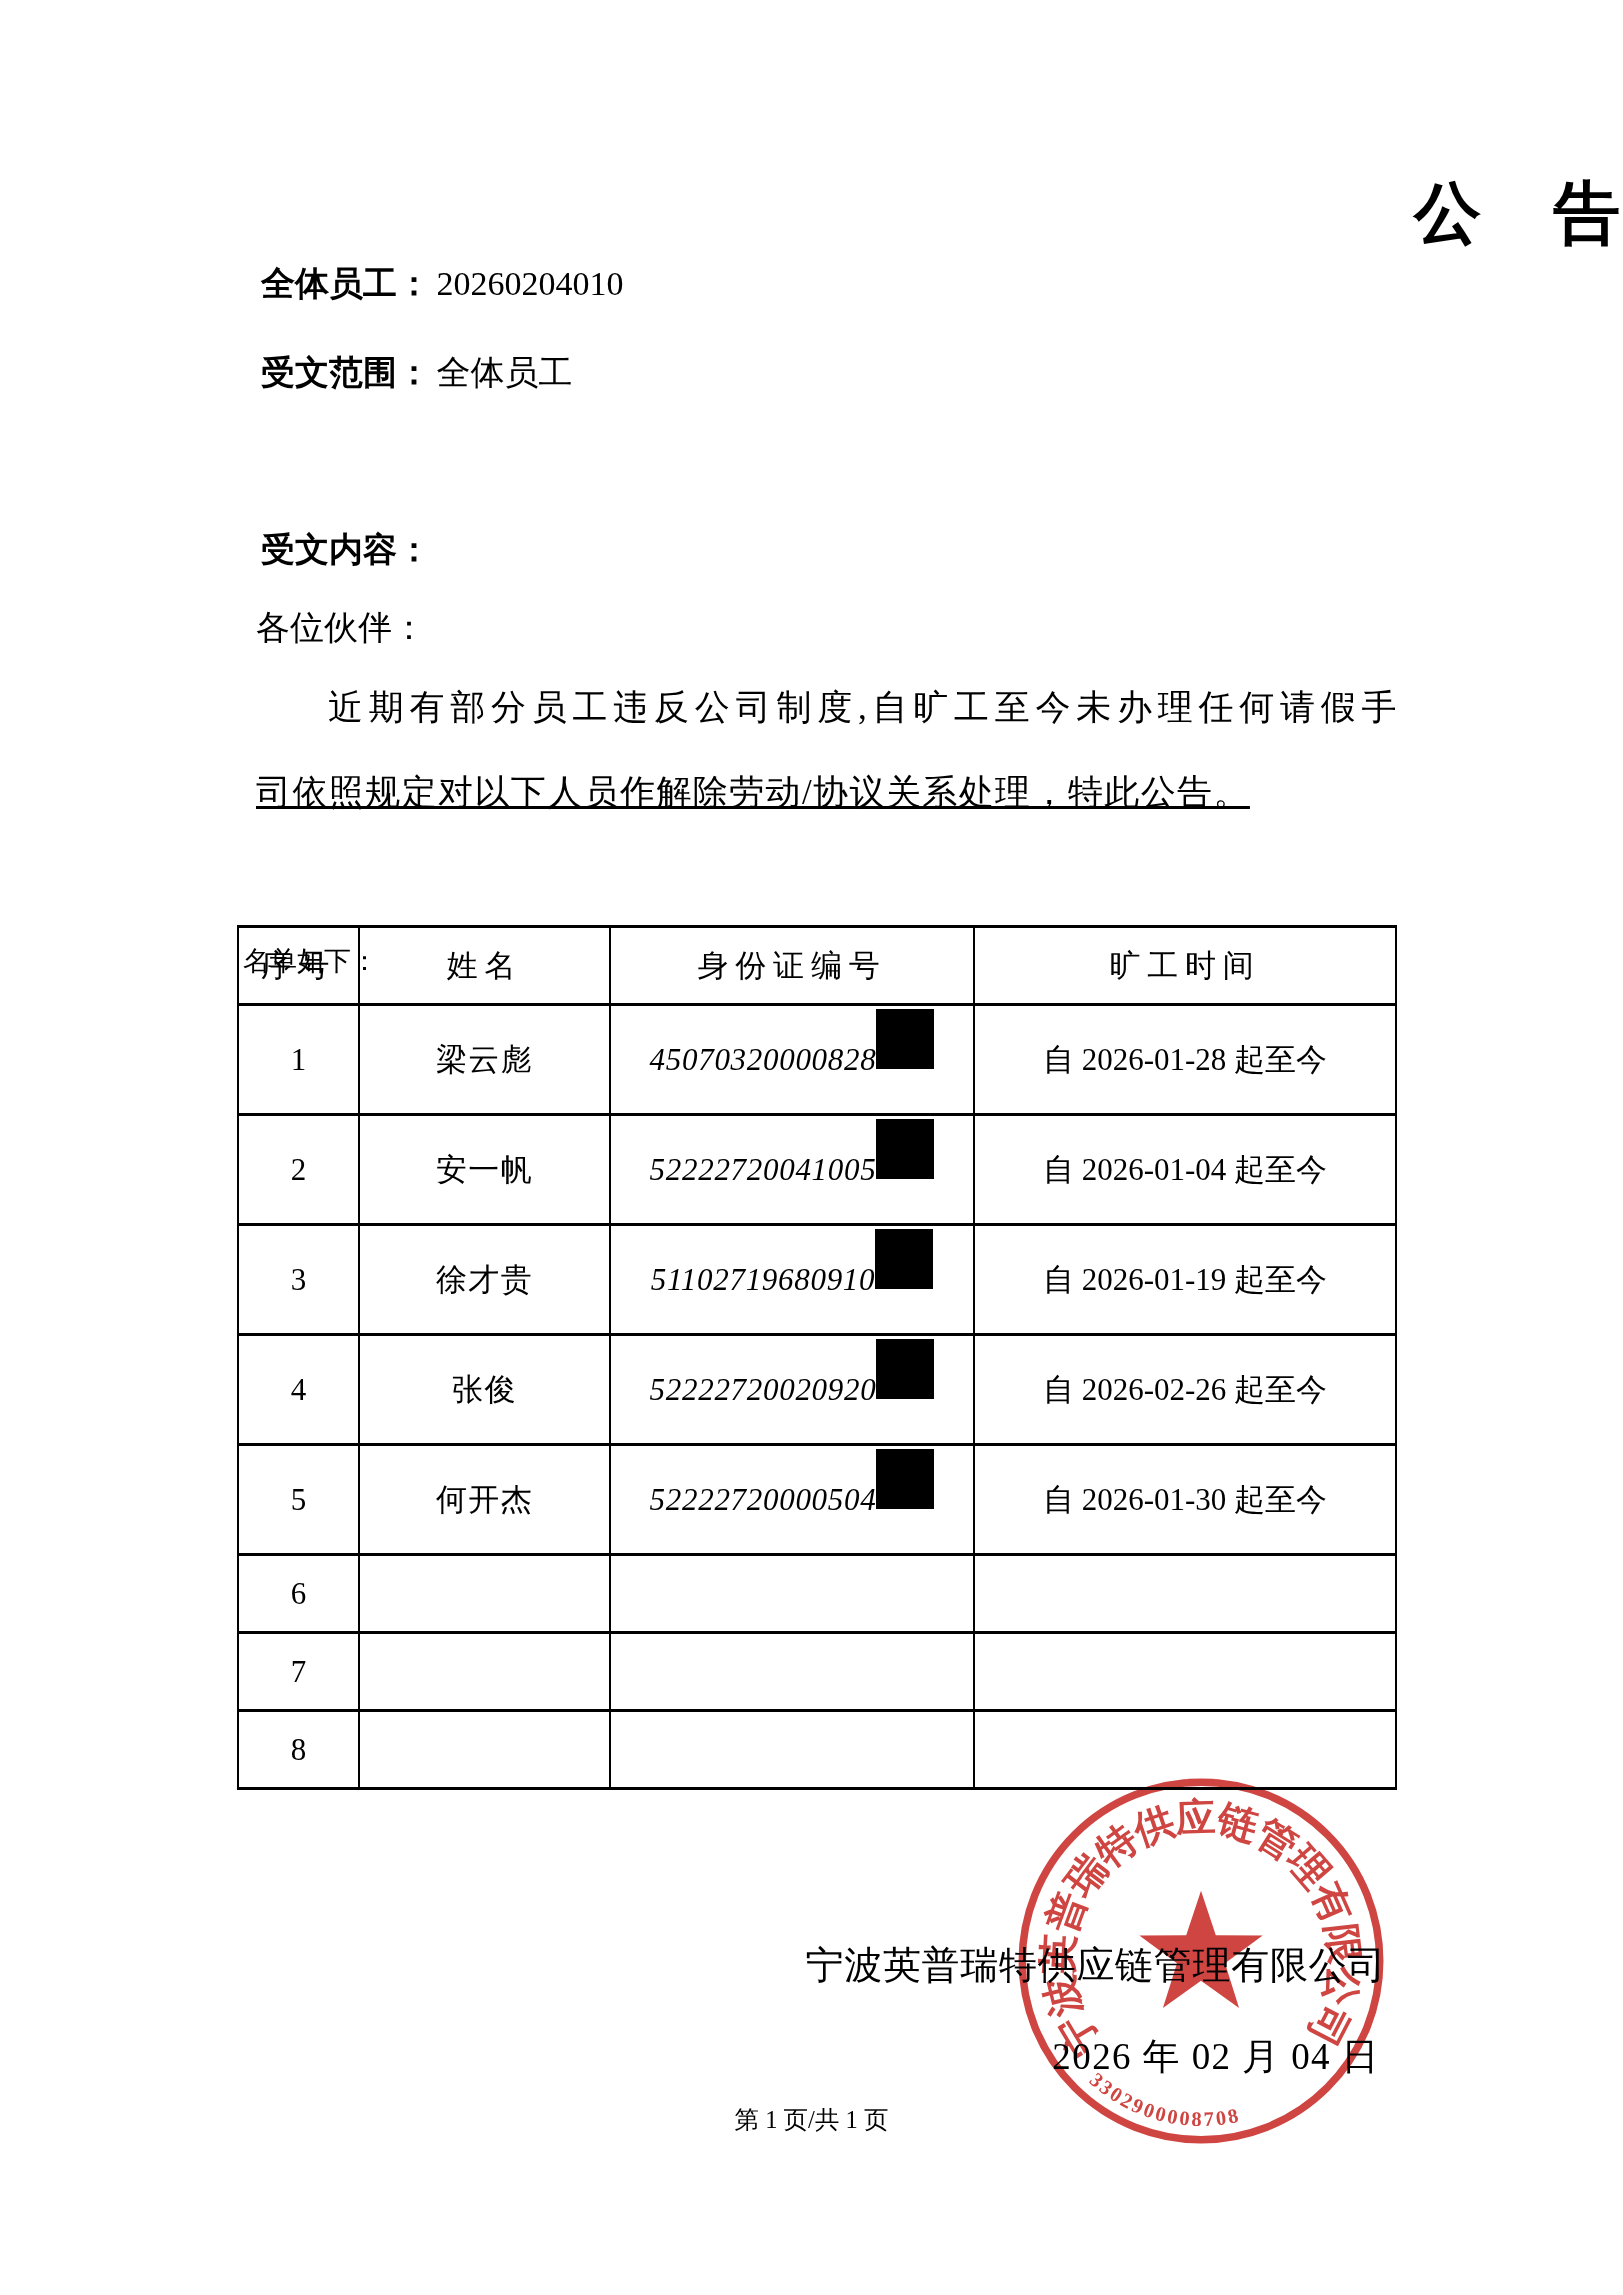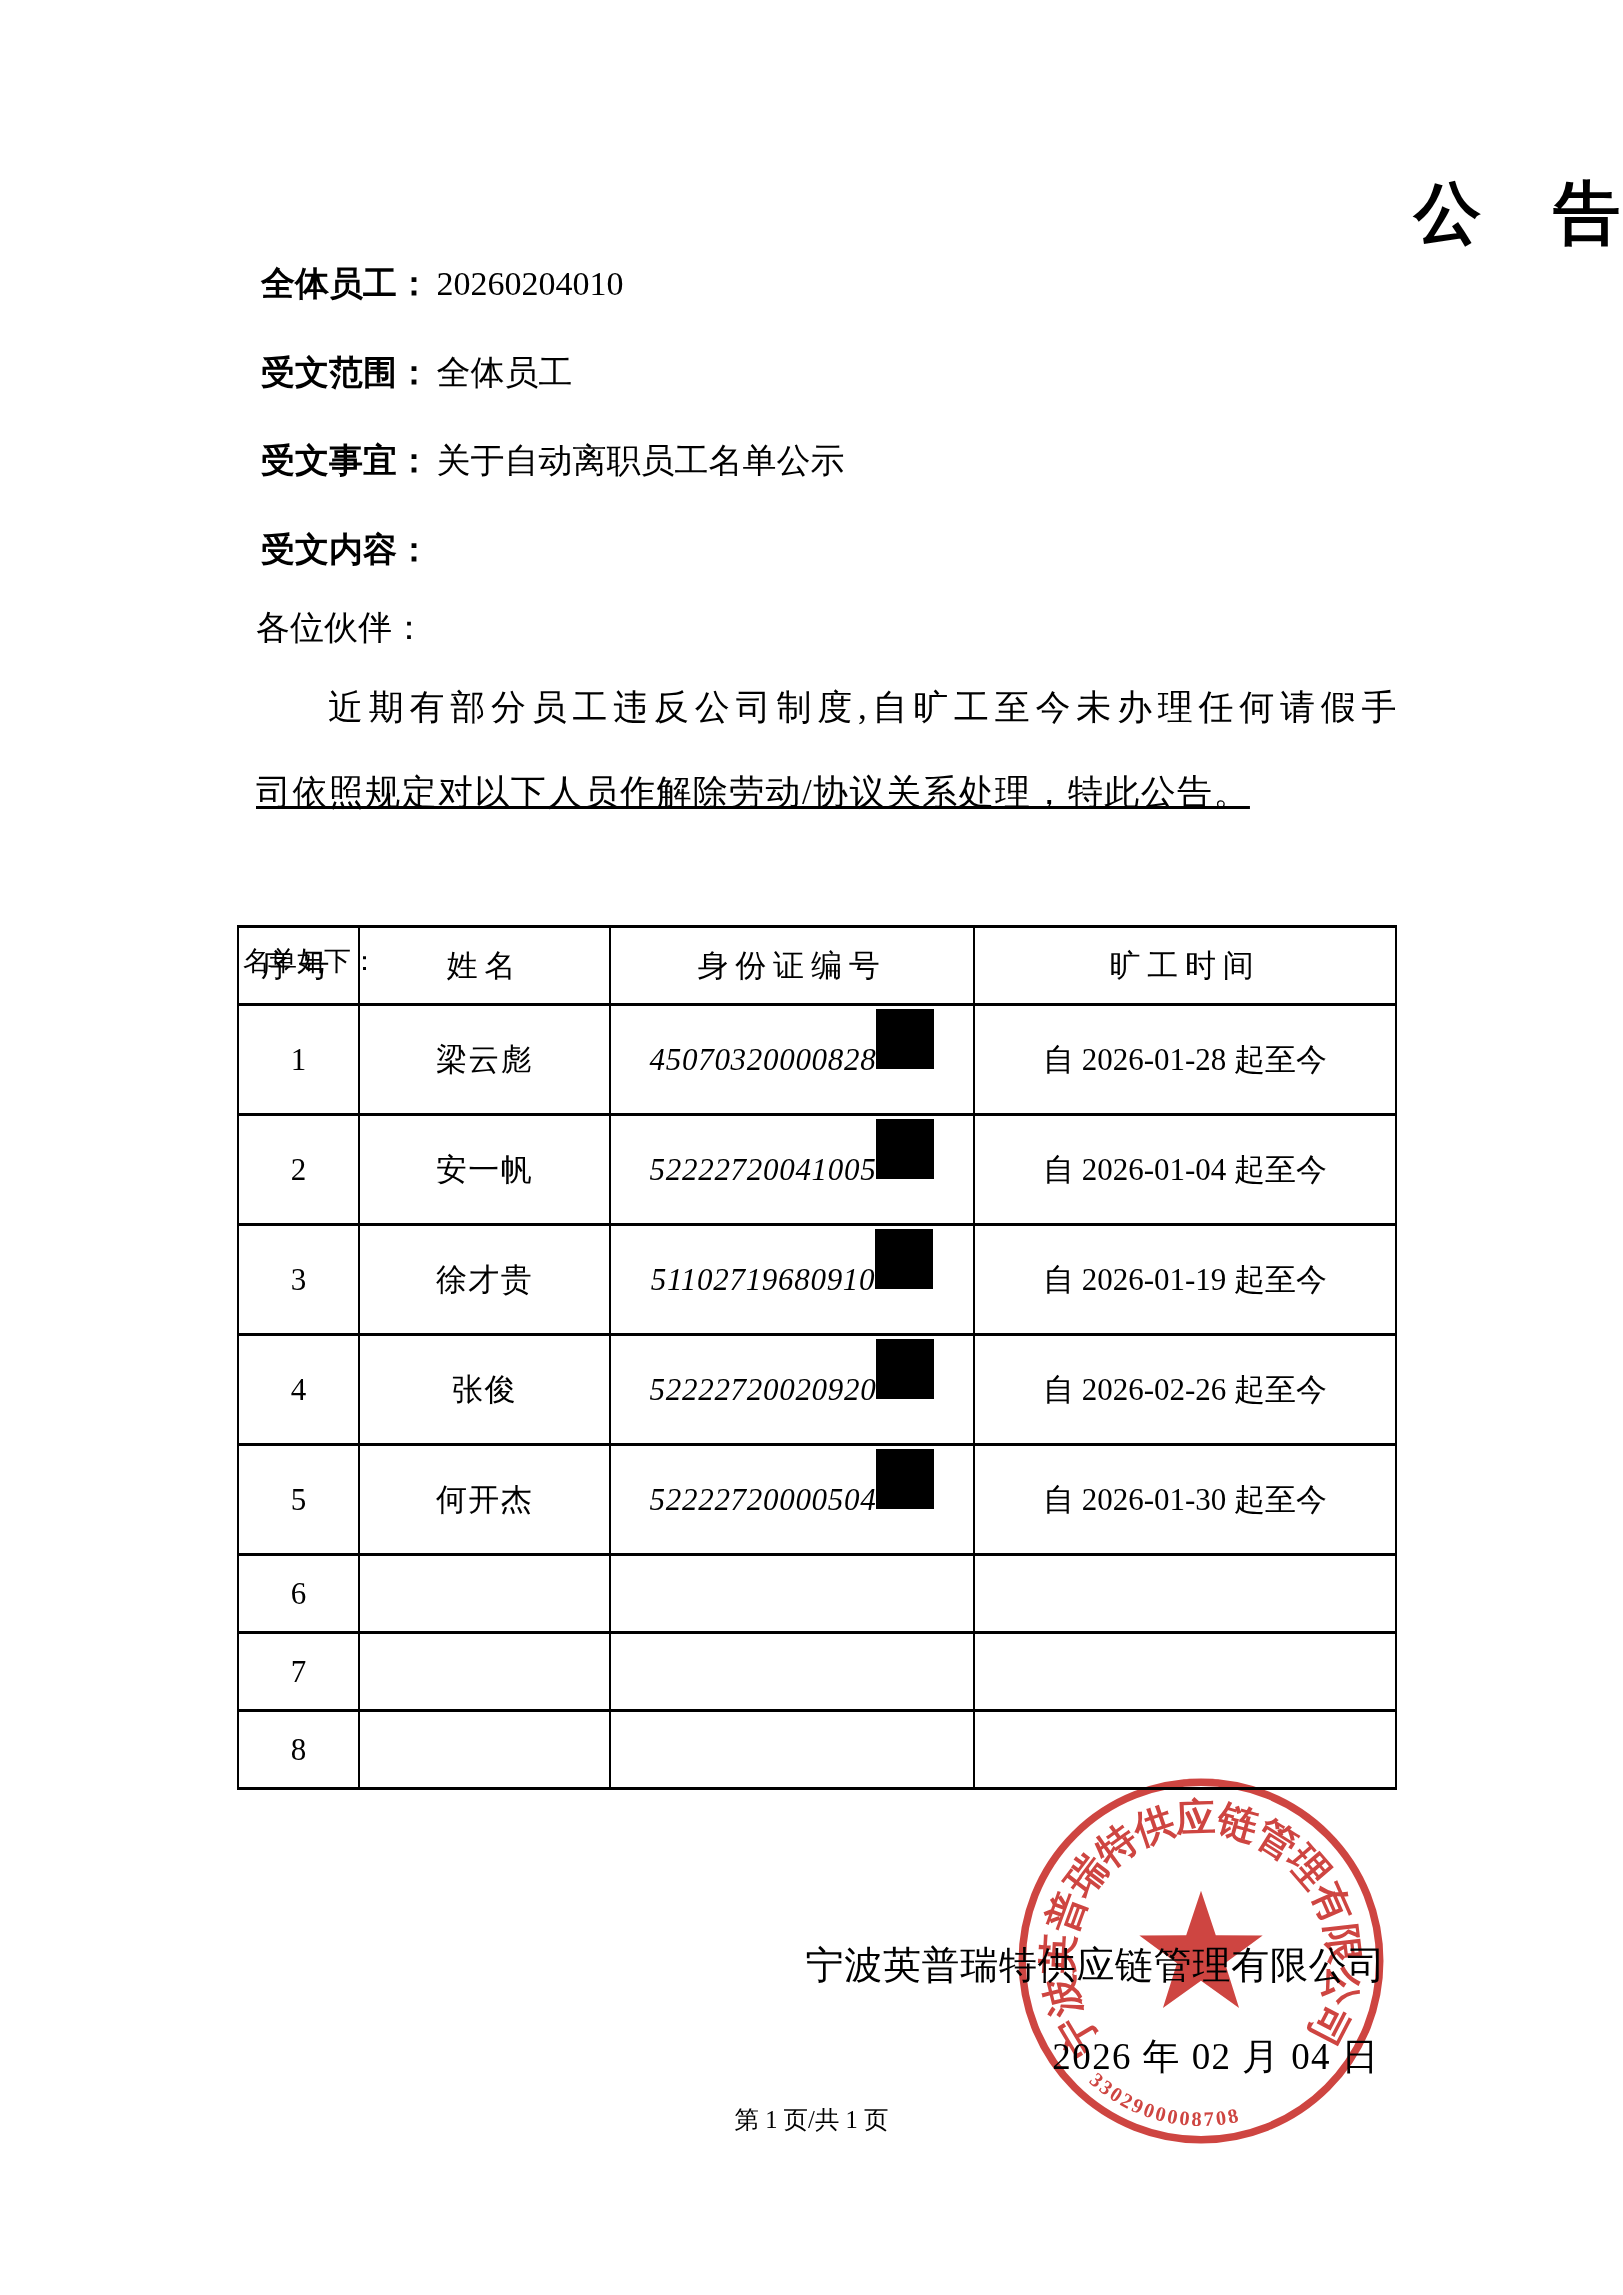--- a/index.html
+++ b/index.html
@@ -81,23 +81,20 @@
 
 <div class="page">
 
   <div class="doc-title">公　告</div>
 
   <div class="meta-line" id="meta-0">
     <span class="meta-label">全体员工：</span><span class="meta-value">20260204010</span>
   </div>
   <div class="meta-line" id="meta-1">
     <span class="meta-label">受文范围：</span><span class="meta-value">全体员工</span>
-  </div>
-  <div class="meta-line" id="meta-2">
-    <span class="meta-label">受文事宜：</span><span class="meta-value">关于自动离职员工名单公示</span>
   </div>
   <div class="meta-line" id="meta-3">
     <span class="meta-label">受文内容：</span><span class="meta-value"></span>
   </div>
 
   <div class="salutation">各位伙伴：</div>
 
   <div class="body-para" id="body-para">
       <div class="para-line">近期有部分员工违反公司制度,自旷工至今未办理任何请假手</div>
       <div class="para-line">司依照规定对以下人员作解除劳动/协议关系处理，特此公告。</div>

